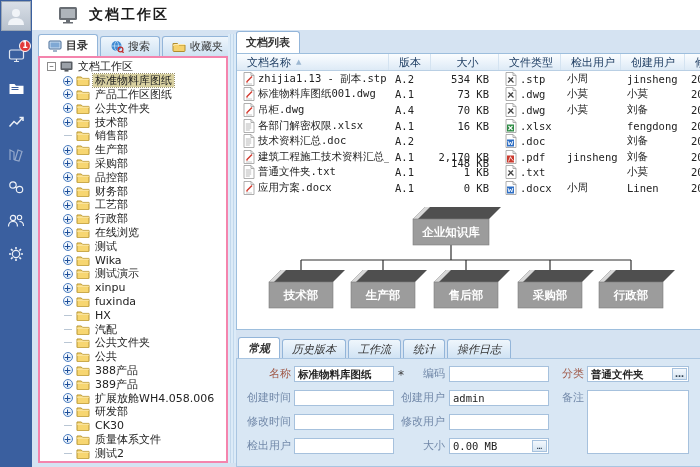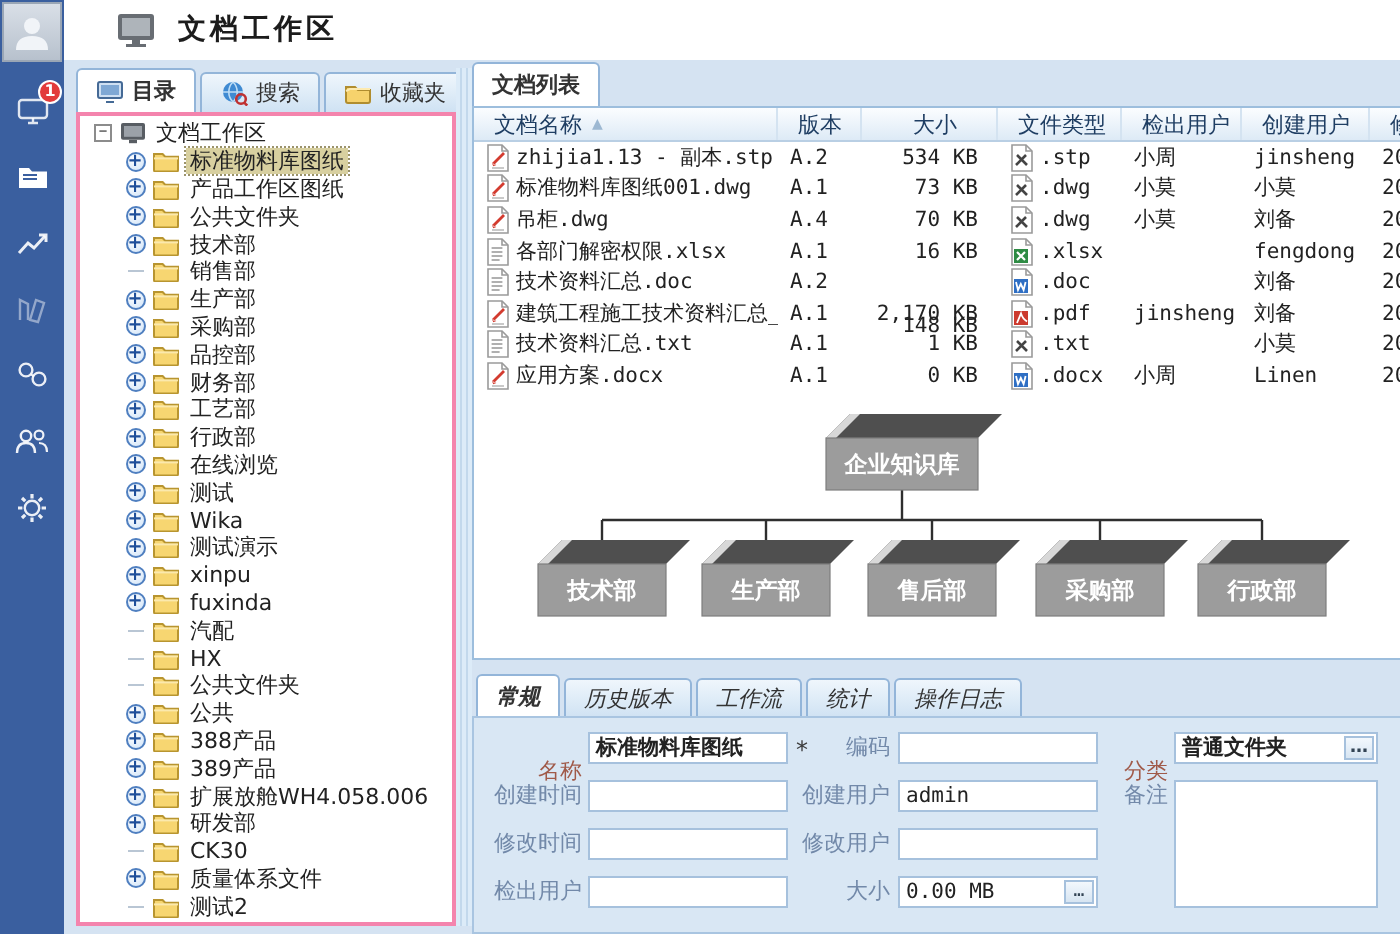--- a/index.html
+++ b/index.html
@@ -74,21 +74,21 @@
         overflow:hidden; white-space:nowrap; }
   .td.c-size { justify-content:flex-end; padding-right:10px; }
   .mono { font-family:"DejaVu Sans Mono","Liberation Mono",monospace; font-size:10.5px; }
 
   .org-chart { position:absolute; left:0; top:148px; width:464px; height:128px; }
 
   .bottom-tabs { position:absolute; left:2px; top:307px;font-style:italic; }
   .form-panel { position:absolute; left:0; right:-6px; top:328px; height:109px;
                 background:#d9e7f4; border:1px solid #a9c5e1; }
   .f-label { position:absolute; text-align:right; font-size:11px; color:#7289a9; line-height:16px; }
-  .f-label.red { color:#a05a49;margin-top:12px; }
+  .f-label.red { color:#a05a49; }
   .f-input { position:absolute; height:16px; background:#fff; border:1px solid #a6c1dd;
              font-size:10.5px; line-height:14px; padding:0 3px; overflow:hidden; white-space:nowrap; }
   .f-input.bold { font-weight:bold; }
   .f-area { position:absolute; background:#fff; border:1px solid #a6c1dd; }
   .f-star { position:absolute; font-size:12px; color:#3c3c3c; }
   .picker { position:absolute; right:1px; top:1px; width:15px; height:12px; font-size:9px;
             line-height:10px; text-align:center; color:#345; cursor:pointer;
             background:linear-gradient(#f3f8fd,#d7e5f2); border:1px solid #a6c1dd; }
 </style>
 </head>
@@ -423,33 +423,33 @@
             <div class="tree-row" style="padding-left: 16px;">
               <span class="twig">
                 <span class="exp-line"></span>
               </span>
               <span class="tree-ico">
                 <svg width="14" height="11" viewBox="0 0 14 11">
                   <path d="M1 2h4.3l1.3 1.4H13v6.6a.8.8 0 0 1-.8.8H1.8a.8.8 0 0 1-.8-.8z" fill="#f7d671" stroke="#b89530"></path>
                   <path d="M1 4.2h12" stroke="#fbe9ad"></path>
                 </svg>
               </span>
+              <span class="tree-label">HX</span>
+            </div>
+            <div class="tree-row" style="padding-left: 16px;">
+              <span class="twig">
+                <span class="exp-line"></span>
+              </span>
+              <span class="tree-ico">
+                <svg width="14" height="11" viewBox="0 0 14 11">
+                  <path d="M1 2h4.3l1.3 1.4H13v6.6a.8.8 0 0 1-.8.8H1.8a.8.8 0 0 1-.8-.8z" fill="#f7d671" stroke="#b89530"></path>
+                  <path d="M1 4.2h12" stroke="#fbe9ad"></path>
+                </svg>
+              </span>
               <span class="tree-label">汽配</span>
-            </div>
-            <div class="tree-row" style="padding-left: 16px;">
-              <span class="twig">
-                <span class="exp-line"></span>
-              </span>
-              <span class="tree-ico">
-                <svg width="14" height="11" viewBox="0 0 14 11">
-                  <path d="M1 2h4.3l1.3 1.4H13v6.6a.8.8 0 0 1-.8.8H1.8a.8.8 0 0 1-.8-.8z" fill="#f7d671" stroke="#b89530"></path>
-                  <path d="M1 4.2h12" stroke="#fbe9ad"></path>
-                </svg>
-              </span>
-              <span class="tree-label">HX</span>
             </div>
             <div class="tree-row" style="padding-left: 16px;">
               <span class="twig">
                 <span class="exp-line"></span>
               </span>
               <span class="tree-ico">
                 <svg width="14" height="11" viewBox="0 0 14 11">
                   <path d="M1 2h4.3l1.3 1.4H13v6.6a.8.8 0 0 1-.8.8H1.8a.8.8 0 0 1-.8-.8z" fill="#f7d671" stroke="#b89530"></path>
                   <path d="M1 4.2h12" stroke="#fbe9ad"></path>
                 </svg>
@@ -762,21 +762,21 @@
             </div>
             <div class="tr">
               <div class="td mono" style="width: 152px;">
                 <span style="display: flex;">
                   <svg width="12" height="14" viewBox="0 0 12 14">
                     <path d="M1 .5h7l3 3V13.5H1z" fill="#fff" stroke="#9a9a9a" stroke-width=".8"></path>
                     <path d="M8 .5v3h3" fill="none" stroke="#9a9a9a" stroke-width=".8"></path>
                     <path d="M2.8 5h5.4M2.8 7h5.4M2.8 9h5.4M2.8 11h4" stroke="#b0b0b0" stroke-width=".9"></path>
                   </svg>
                 </span>
-                <span>技术资料汇总.txt</span>
+                <span>普通文件夹.txt</span>
               </div>
               <div class="td mono" style="width: 42px;">A.1</div>
               <div class="td mono c-size" style="width: 68px;">1 KB</div>
               <div class="td mono" style="width: 62px;">
                 <span style="display: flex;">
                   <svg width="12" height="14" viewBox="0 0 12 14">
                     <path d="M1 .5h7l3 3V13.5H1z" fill="#fff" stroke="#9a9a9a" stroke-width=".8"></path>
                     <path d="M8 .5v3h3" fill="none" stroke="#9a9a9a" stroke-width=".8"></path>
                     <path d="M3 10.5 8 5.5M3.5 5.5l5 5" stroke="#444" stroke-width="1.3"></path>
                   </svg>

